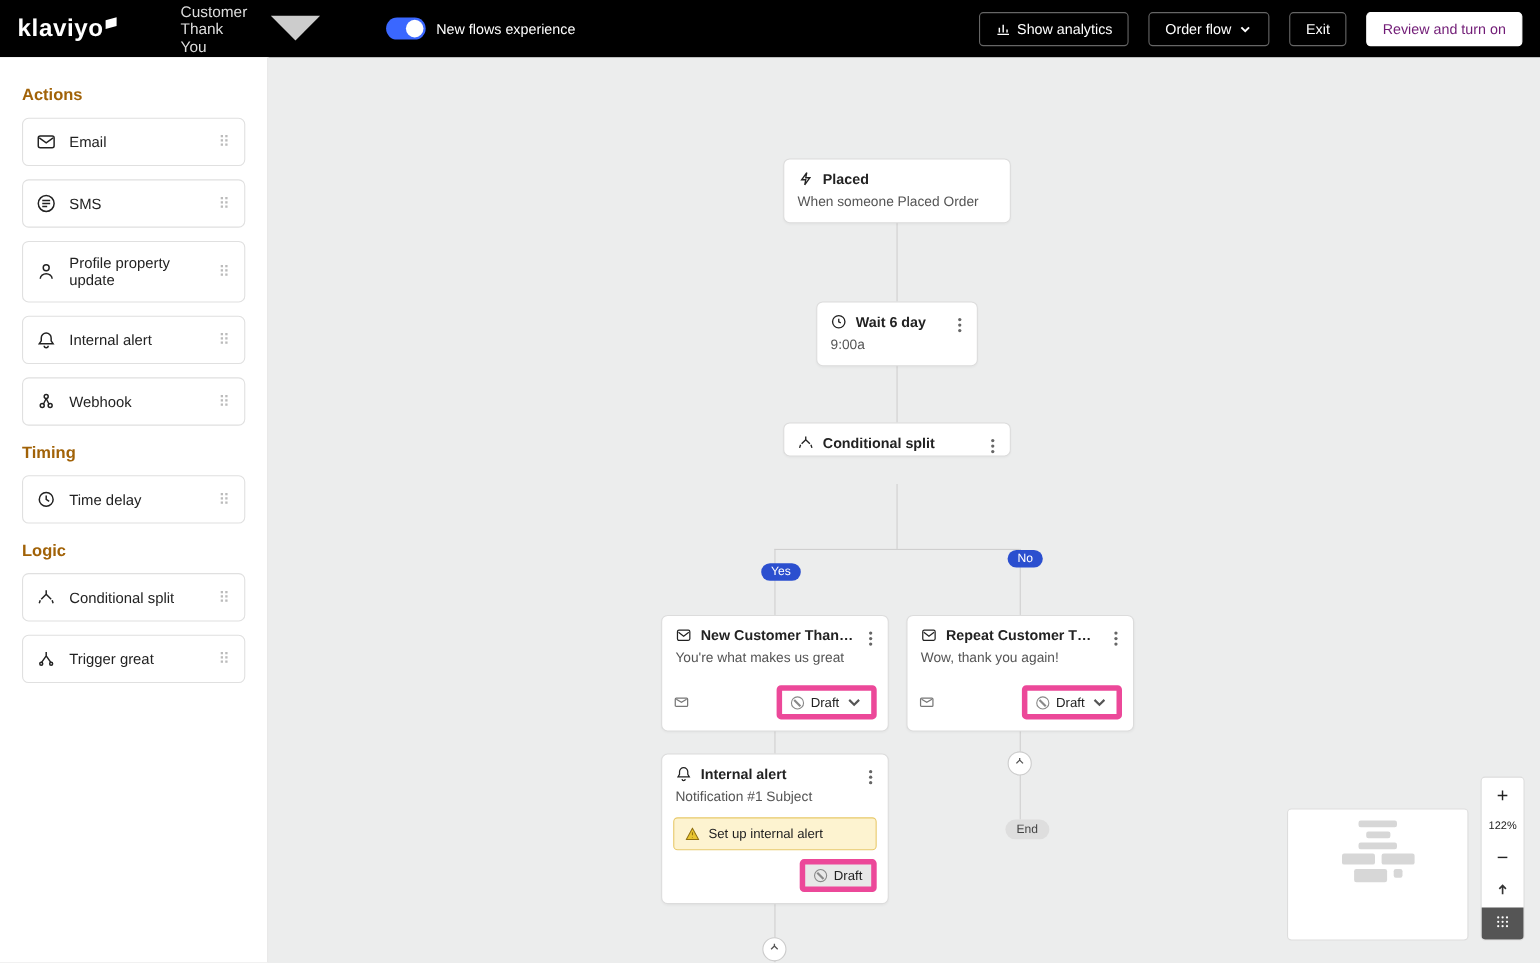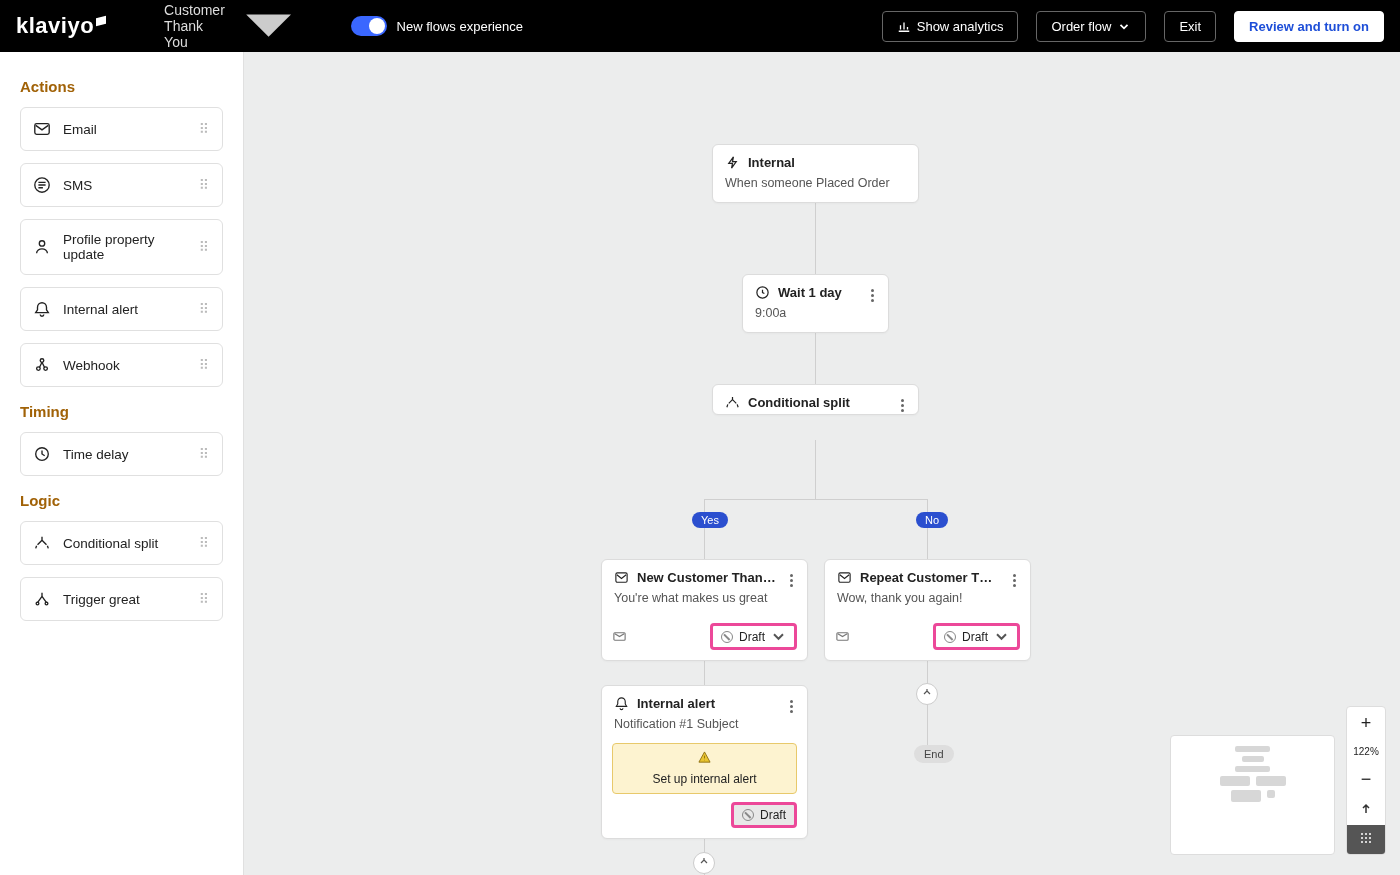--- a/index.html
+++ b/index.html
@@ -8,21 +8,21 @@
 
 .header { height: 52px; background: #000; display: flex; align-items: center; padding: 0 16px; color: #fff; gap: 18px; }
 .logo { font-size: 22px; font-weight: 600; letter-spacing: 0.5px; position: relative; display:flex; align-items:center;}
 .logo-flag { width:10px; height:8px; background:#fff; margin-left:2px; margin-top:-10px; transform:skewY(-15deg);}
 .flow-name { display: flex; align-items: center; gap: 8px; margin-left: 40px; font-size: 14px; color: #ddd; cursor: pointer; }
 .toggle-wrap { display: flex; align-items: center; gap: 10px; margin-left: 30px; }
 .toggle { width: 36px; height: 20px; background: #3a67ff; border-radius: 10px; position: relative; cursor: pointer; }
 .toggle-knob { width: 16px; height: 16px; background: #fff; border-radius: 50%; position: absolute; top: 2px; right: 2px; }
 .header-spacer { flex: 1; }
 .hbtn { border: 1px solid #666; background: #000; color: #fff; padding: 7px 14px; border-radius: 4px; font-size: 13px; display: flex; align-items: center; gap: 6px; cursor: pointer; }
-.hbtn.white { background: #fff; color: #1d4ed8; border-color: #fff; font-weight: 700; align-items: center;}
+.hbtn.white { background: #fff; color: #701a75; border-color: #fff; font-weight: 400; align-items: center;}
 .hbtn svg { width: 14px; height: 14px; }
 
 
 .sidebar { position: absolute; left: 0; top: 52px; width: 244px; bottom: 0; background: #fff; border-right: 1px solid #e0e0e0; padding: 18px 20px; }
 .side-section-title { font-size: 15px; font-weight: 600; color: #a16207; margin-bottom: 12px; margin-top: 8px;}
 .side-card { border: 1px solid #e0e0e0; border-radius: 6px; padding: 12px 12px; margin-bottom: 12px; display: flex; align-items: center; gap: 12px; cursor: grab; background:#fff; }
 .side-card .drag { margin-left: auto; color: #bbb; font-size: 14px; letter-spacing: 1px;}
 .side-card svg { width: 18px; height: 18px; flex-shrink: 0;}
 .side-card span.label { font-size: 13.5px; }
 
@@ -33,29 +33,29 @@
 .node-header { display: flex; align-items: center; gap: 8px; padding: 10px 12px 4px 12px; font-weight: 600; font-size: 13px; }
 .node-header svg { width: 15px; height: 15px; }
 .node-sub { padding: 2px 12px 12px 12px; font-size: 12.5px; color: #555; }
 .node-more { margin-left: auto; color: #666; cursor: pointer; padding:0 2px;}
 .more-dots { display:inline-block; width:3px; height:3px; background:#666; border-radius:50%; position:relative;}
 .more-dots::before, .more-dots::after { content:''; position:absolute; width:3px; height:3px; background:#666; border-radius:50%; left:0;}
 .more-dots::before{top:-5px;} .more-dots::after{top:5px;}
 
 .email-node-footer { display: flex; align-items: center; padding: 6px 10px 10px 10px; gap: 8px; }
 .email-node-footer svg { width: 15px; height: 15px; color:#555;}
-.status-pill { margin-left: auto; border: 3px solid #ec4899; border-radius: 4px; padding: 3px 8px; font-size: 12px; display: flex; align-items: center; gap: 6px; cursor: pointer; background:#fff;}
+.status-pill { margin-left: auto; border: 5px solid #ec4899; border-radius: 4px; padding: 3px 8px; font-size: 12px; display: flex; align-items: center; gap: 6px; cursor: pointer; background:#fff;}
 .status-pill.grey { background:#e8e8e8; }
 .status-dot { width: 12px; height: 12px; border: 1.5px solid #888; border-radius: 50%; position:relative;}
 .status-dot::after{content:'';position:absolute;width:8px;height:1.5px;background:#888;top:50%;left:50%;transform:translate(-50%,-50%) rotate(45deg);}
 .chev { width: 10px; height: 10px; }
 
 .yes-no-pill { position: absolute; background: #2b4fcf; color:#fff; font-size: 11px; padding: 2px 9px; border-radius: 10px; }
 
-.warn-banner { background:#fdf3d0; border:1px solid #e8c96b; border-radius:4px; margin:0 10px 8px 10px; padding:7px 10px; font-size:12px; display:flex; align-items:center; gap:8px;flex-direction:column;}
+.warn-banner { background:#fdf3d0; border:1px solid #e8c96b; border-radius:4px; margin:0 10px 8px 10px; padding:7px 10px; font-size:12px; display:flex; align-items:center; gap:8px;}
 .warn-banner svg{width:13px;height:13px;}
 
 .end-badge { position:absolute; background:#dedede; color:#444; font-size:11px; padding:3px 10px; border-radius:10px;}
 .join-diamond { position:absolute; width:22px; height:22px; background:#fff; border:1px solid #ccc; border-radius:50%; display:flex; align-items:center; justify-content:center;}
 .join-diamond svg{width:12px;height:12px;}
 
 
 .minimap { position:absolute; right:65px; bottom:20px; width:165px; height:120px; background:#fff; border:1px solid #ddd; border-radius:4px; padding:10px; display:flex; flex-direction:column; align-items:center; gap:4px;}
 .minimap .mm{background:#d7d7d7; border-radius:2px;}
 .zoom { position:absolute; right:14px; bottom:20px; width:40px; background:#fff; border:1px solid #ddd; border-radius:4px; display:flex; flex-direction:column; align-items:center;}
@@ -190,49 +190,49 @@
   <div class="connector" style="left:683px; top:447px; height:60px;"></div>
   <div class="connector" style="left:460px; top:588px; height:45px;"></div>
   <div class="connector" style="left:683px; top:588px; height:105px;"></div>
   <div class="connector" style="left:460px; top:750px; height:73px;"></div>
 
   <div class="node" style="left:468px; top:92px; width:207px;">
     <div class="node-header">
       <svg viewBox="0 0 16 16" fill="none" stroke="#222" stroke-width="1.3">
           <path d="M9 2L4 9h4l-1 5 5-7H8l1-5z"></path>
         </svg>
-      <span>Internal</span>
+      <span>Placed</span>
     </div>
     <div class="node-sub">When someone Placed Order</div>
   </div>
 
   <div class="node" style="left:498px; top:222px; width:147px;">
     <div class="node-header">
       <svg viewBox="0 0 16 16" fill="none" stroke="#222" stroke-width="1.3">
           <circle cx="8" cy="8" r="6"></circle>
           <path d="M8 5v3l2 1"></path>
         </svg>
-      <span>Wait 1 day</span>
+      <span>Wait 6 day</span>
       <span class="node-more"><span class="more-dots"></span></span>
     </div>
     <div class="node-sub">9:00a</div>
   </div>
 
   <div class="node" style="left:468px; top:332px; width:207px;">
     <div class="node-header">
       <svg viewBox="0 0 16 16" fill="none" stroke="#222" stroke-width="1.3">
           <path d="M8 2v3M8 5l-4 4M8 5l4 4M3 10l-1 3M13 10l1 3"></path>
         </svg>
       <span>Conditional split</span>
       <span class="node-more"><span class="more-dots"></span></span>
     </div>
   </div>
 
   <div class="yes-no-pill" style="left:448px; top:460px;">Yes</div>
-  <div class="yes-no-pill" style="left:672px; top:460px;">No</div>
+  <div class="yes-no-pill" style="left:672px; top:448px;">No</div>
 
   <div class="node" style="left:357px; top:507px; width:207px;">
     <div class="node-header">
       <svg viewBox="0 0 16 16" fill="none" stroke="#222" stroke-width="1.2">
           <rect x="2" y="3" width="12" height="10" rx="1.5"></rect>
           <path d="M3 5l5 4 5-4"></path>
         </svg>
       <span style="white-space:nowrap;overflow:hidden;text-overflow:ellipsis;max-width:140px;">New Customer Thank You: Em…</span>
       <span class="node-more"><span class="more-dots"></span></span>
     </div>

